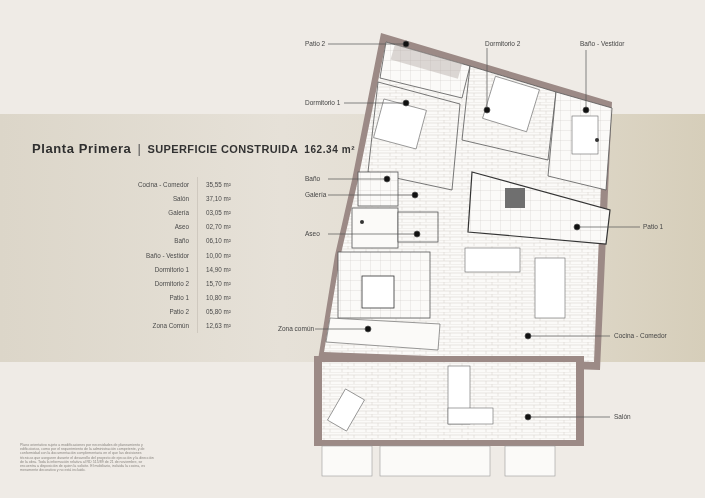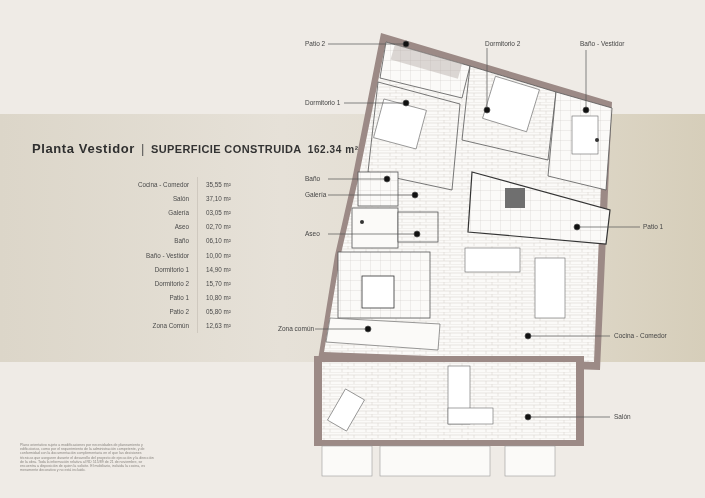--- a/index.html
+++ b/index.html
@@ -19,21 +19,21 @@
   .disclaimer{position:absolute;left:20px;top:443px;width:135px;font-size:3.6px;line-height:4.2px;color:#8a8680;}
   .plan{position:absolute;left:0;top:0;}
   .label{position:absolute;font-size:6.5px;color:#444;white-space:nowrap;}
 </style>
 </head>
 <body>
 
 <div class="band"></div>
 
 <div class="title">
-  <span>Planta Vestidor</span><span class="sep">|</span><span class="sub">SUPERFICIE CONSTRUIDA</span><span class="val">162.34 m²</span>
+  <span>Planta Primera</span><span class="sep">|</span><span class="sub">SUPERFICIE CONSTRUIDA</span><span class="val">162.34 m²</span>
 </div>
 
 <div class="areas">
   <div class="row">
       <span class="name">Cocina - Comedor</span>
       <span class="div"></span>
       <span class="v">35,55 m²</span>
     </div>
   <div class="row">
       <span class="name">Salón</span>

